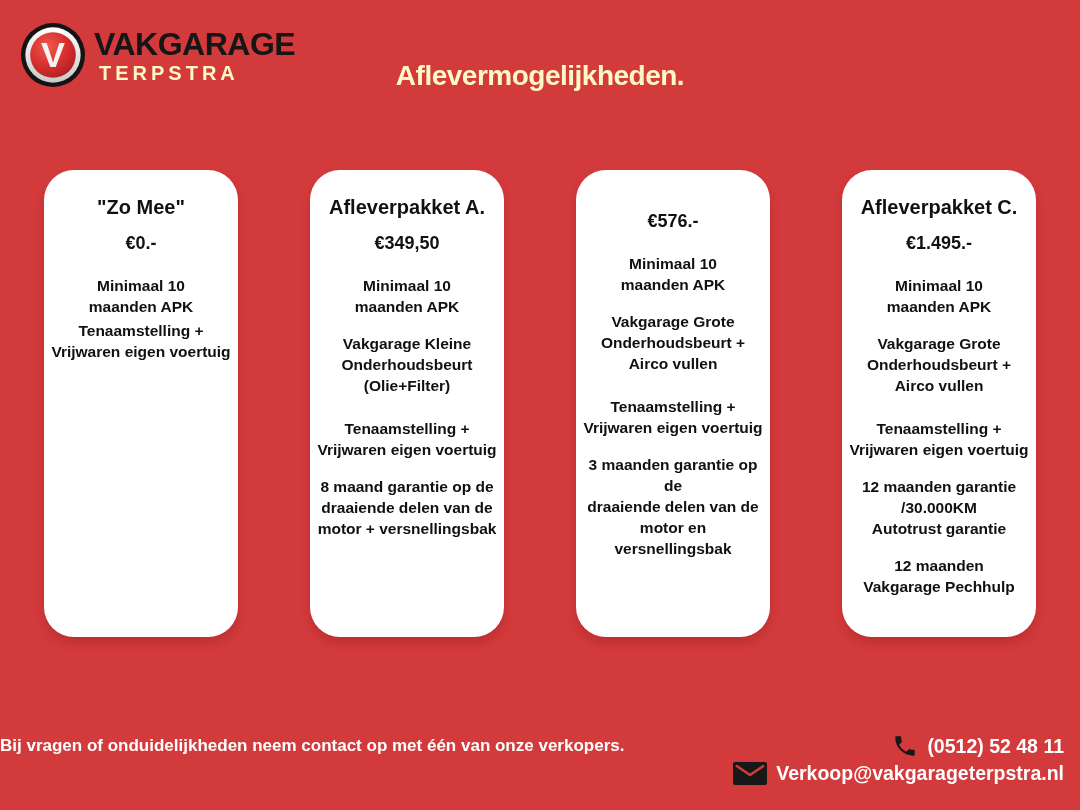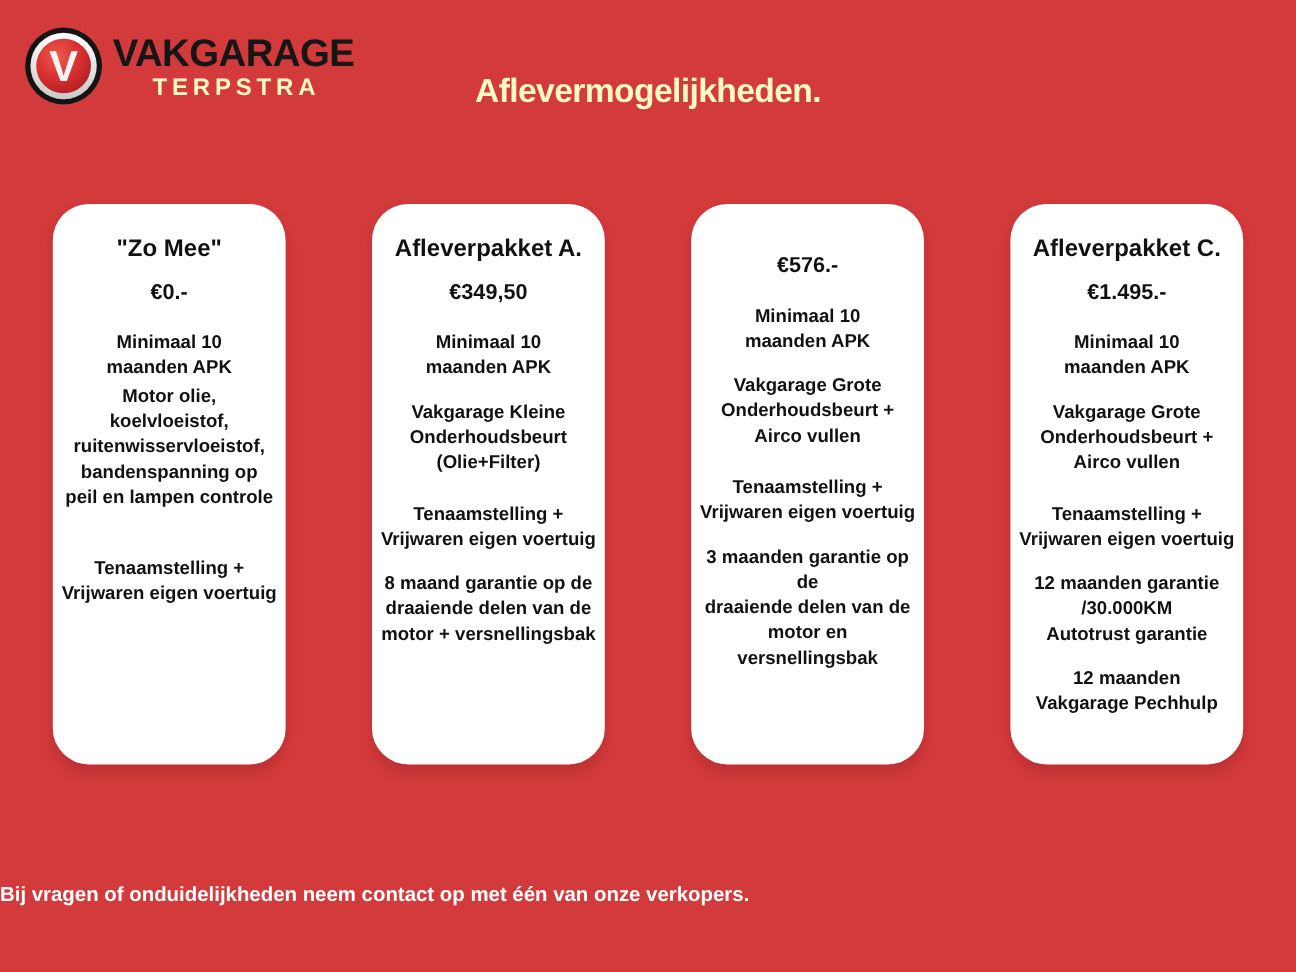--- a/index.html
+++ b/index.html
@@ -17,21 +17,21 @@
   
   .logo {
     position: absolute;
     top: 22px;
     left: 20px;
     display: flex;
     align-items: flex-start;
     gap: 8px;
   }
   .logo-badge { width: 66px; height: 66px; }
-  .logo-text { padding-top: 6px; text-align: center; }
+  .logo-text { padding-top: 6px; }
   .logo-main {
     font-size: 32px;
     font-weight: bold;
     color: #161616;
     letter-spacing: -0.5px;
     line-height: 1;
   }
   .logo-sub {
     font-size: 20px;
     font-weight: bold;
@@ -157,24 +157,20 @@
 
   <h1 class="page-title">Aflevermogelijkheden.</h1>
 
   <div class="cards">
 
     <section class="card card-0">
       <h2 class="card-title">"Zo Mee"</h2>
       <div class="card-price">€0.-</div>
       <p class="feature">Minimaal 10
 maanden APK</p>
-      <p class="feature">Motor olie, koelvloeistof,
-ruitenwisservloeistof,
-bandenspanning op
-peil en lampen controle</p>
       <p class="feature">Tenaamstelling +
 Vrijwaren eigen voertuig</p>
 
     </section>
 
     <section class="card card-1">
       <h2 class="card-title">Afleverpakket A.</h2>
       <div class="card-price">€349,50</div>
       <p class="feature">Minimaal 10
 maanden APK</p>
@@ -218,14 +214,29 @@
 /30.000KM
 Autotrust garantie</p>
       <p class="feature">12 maanden
 Vakgarage Pechhulp</p>
     </section>
 
   </div>
 
   <p class="footer-note">Bij vragen of onduidelijkheden neem contact op met één van onze verkopers.</p>
 
+  <div class="contact-right">
+    <div class="contact-row">
+      <svg width="26" height="26" viewBox="0 0 24 24">
+        <path fill="#181818" d="M6.62 10.79c1.44 2.83 3.76 5.14 6.59 6.59l2.2-2.21c.27-.27.67-.36 1.02-.24 1.12.37 2.33.57 3.57.57.55 0 1 .45 1 1V20c0 .55-.45 1-1 1-9.39 0-17-7.61-17-17 0-.55.45-1 1-1h3.5c.55 0 1 .45 1 1 0 1.25.2 2.45.57 3.57.11.35.03.74-.25 1.02l-2.2 2.2z"></path>
+      </svg>
+      <span>(0512) 52 48 11</span>
+    </div>
+    <div class="contact-row">
+      <svg width="34" height="23" viewBox="0 0 34 23">
+        <rect x="0" y="0" width="34" height="23" rx="2" fill="#181818"></rect>
+        <path d="M3 3.5 L17 13 L31 3.5" fill="none" stroke="#d33a3c" stroke-width="2.6"></path>
+      </svg>
+      <span>Verkoop@vakgarageterpstra.nl</span>
+    </div>
+  </div>
 
 </div>
 
 </body></html>

